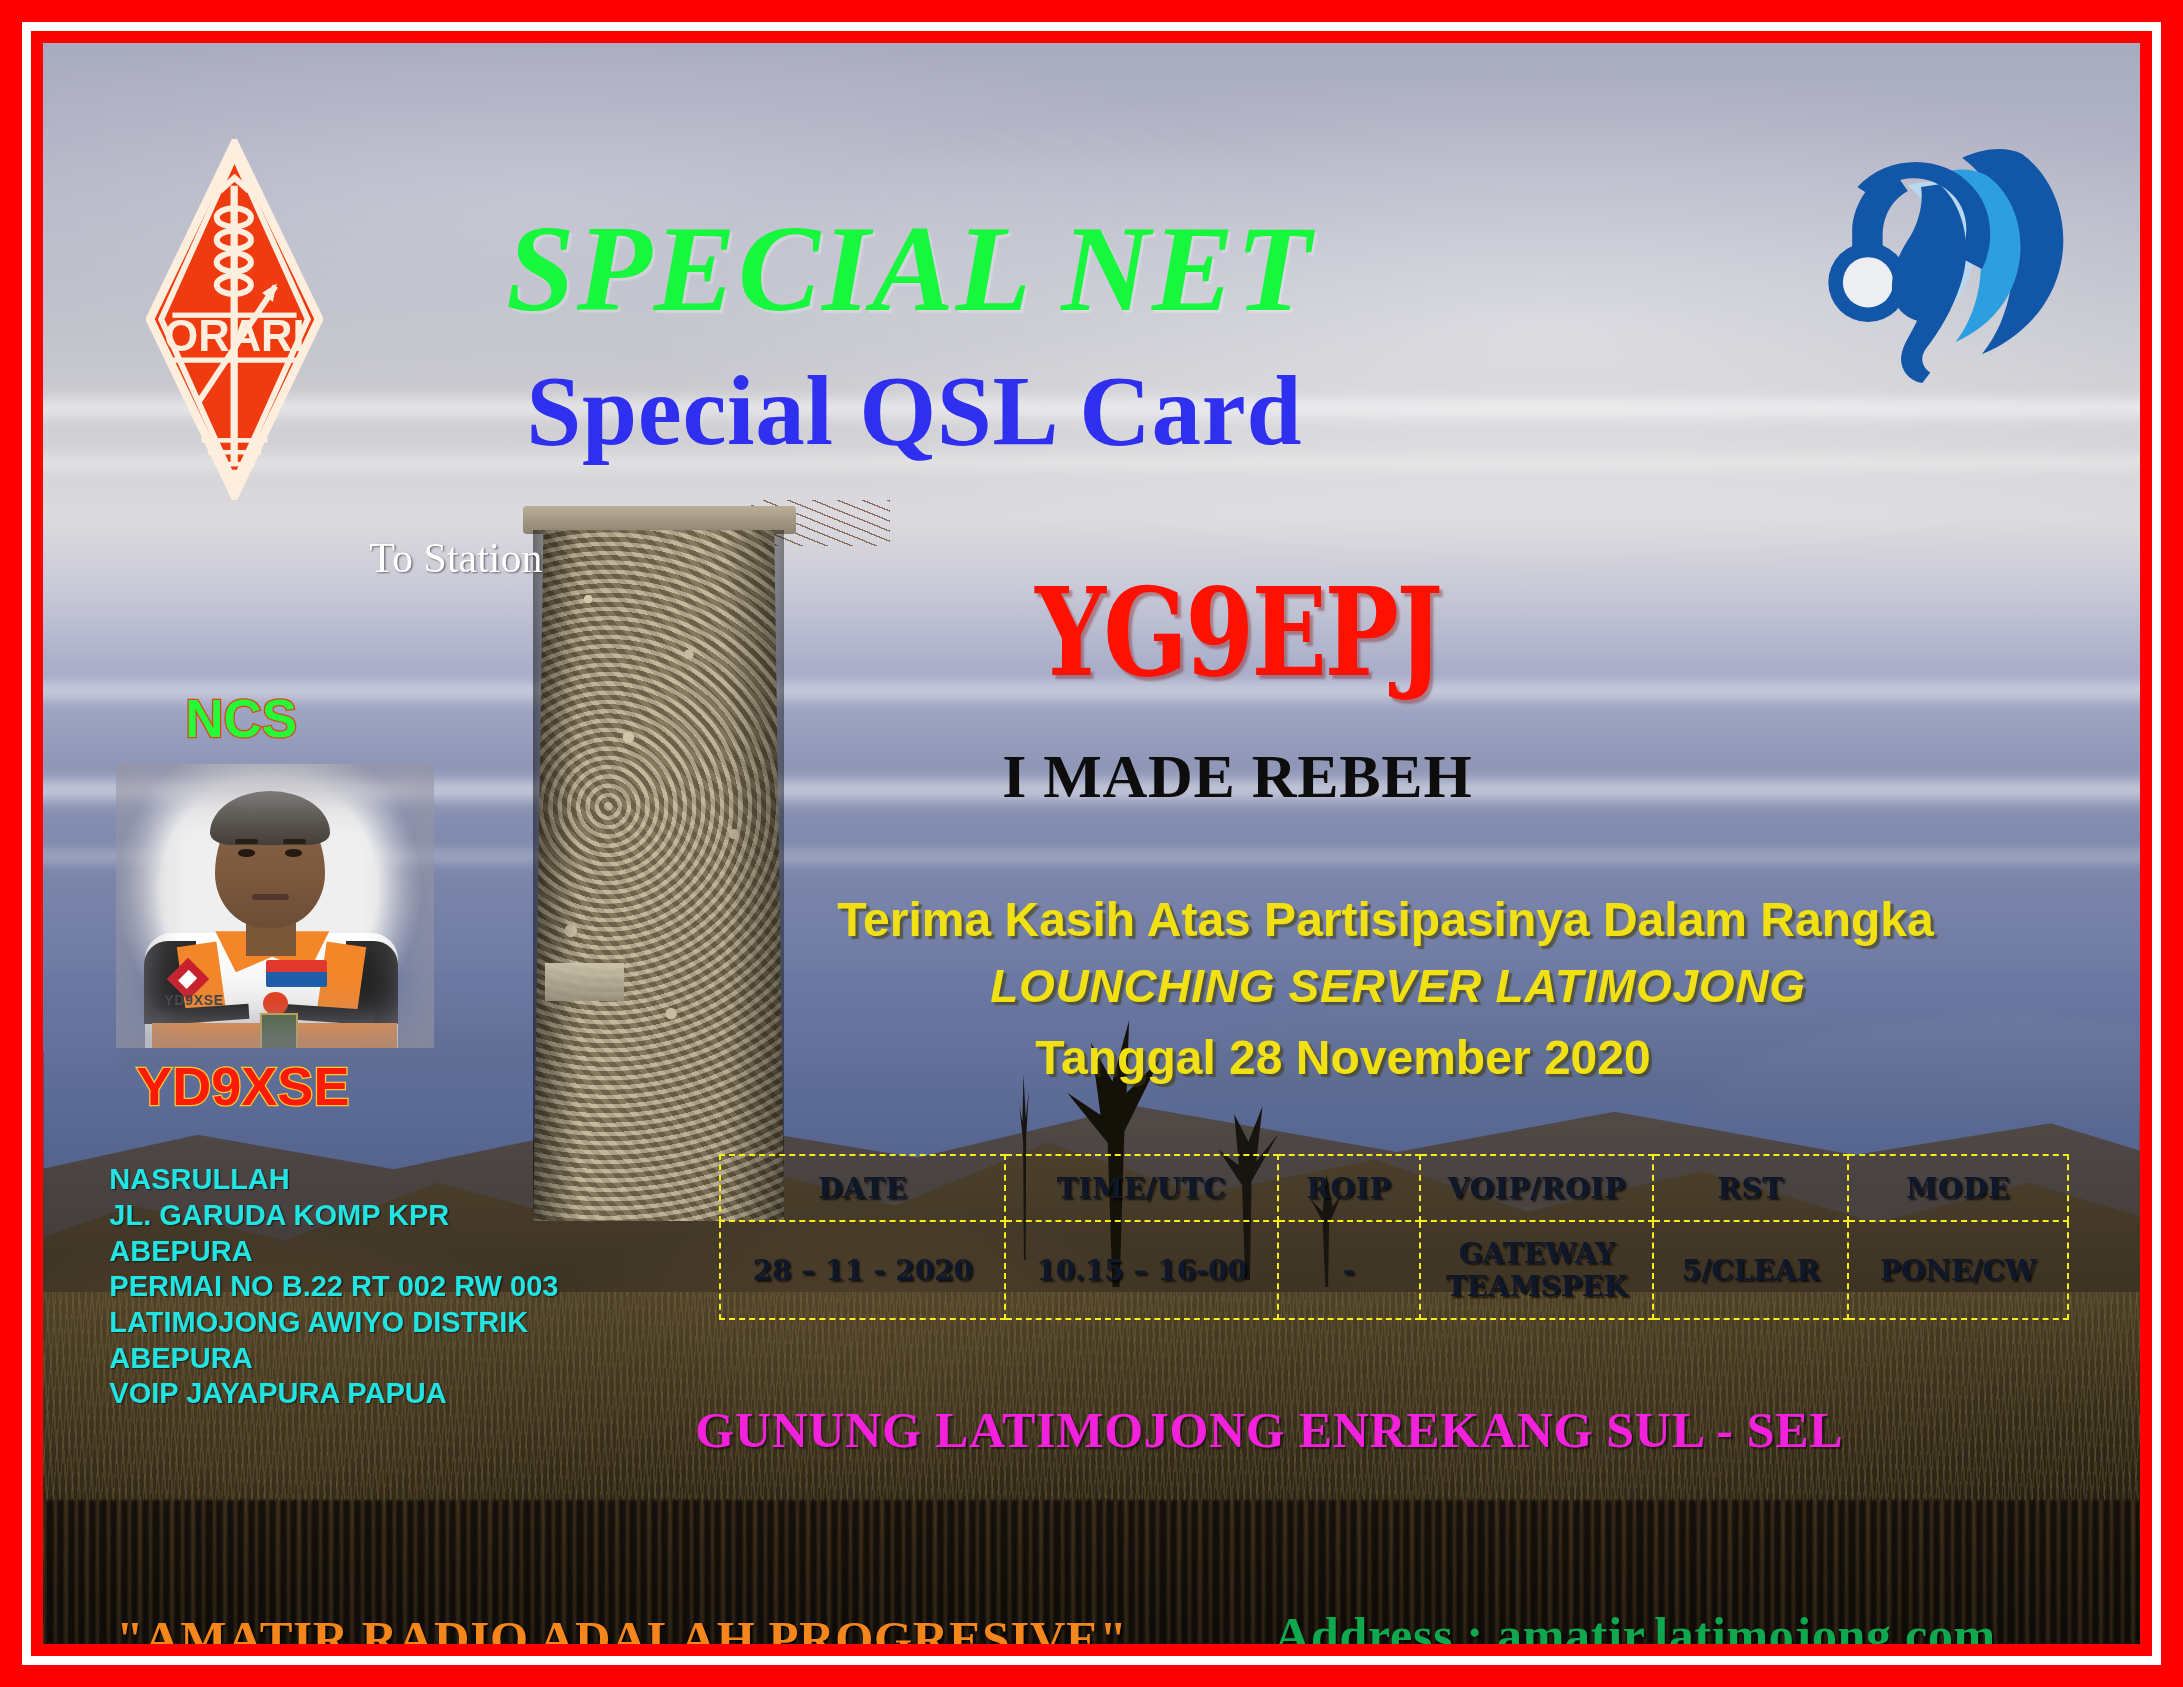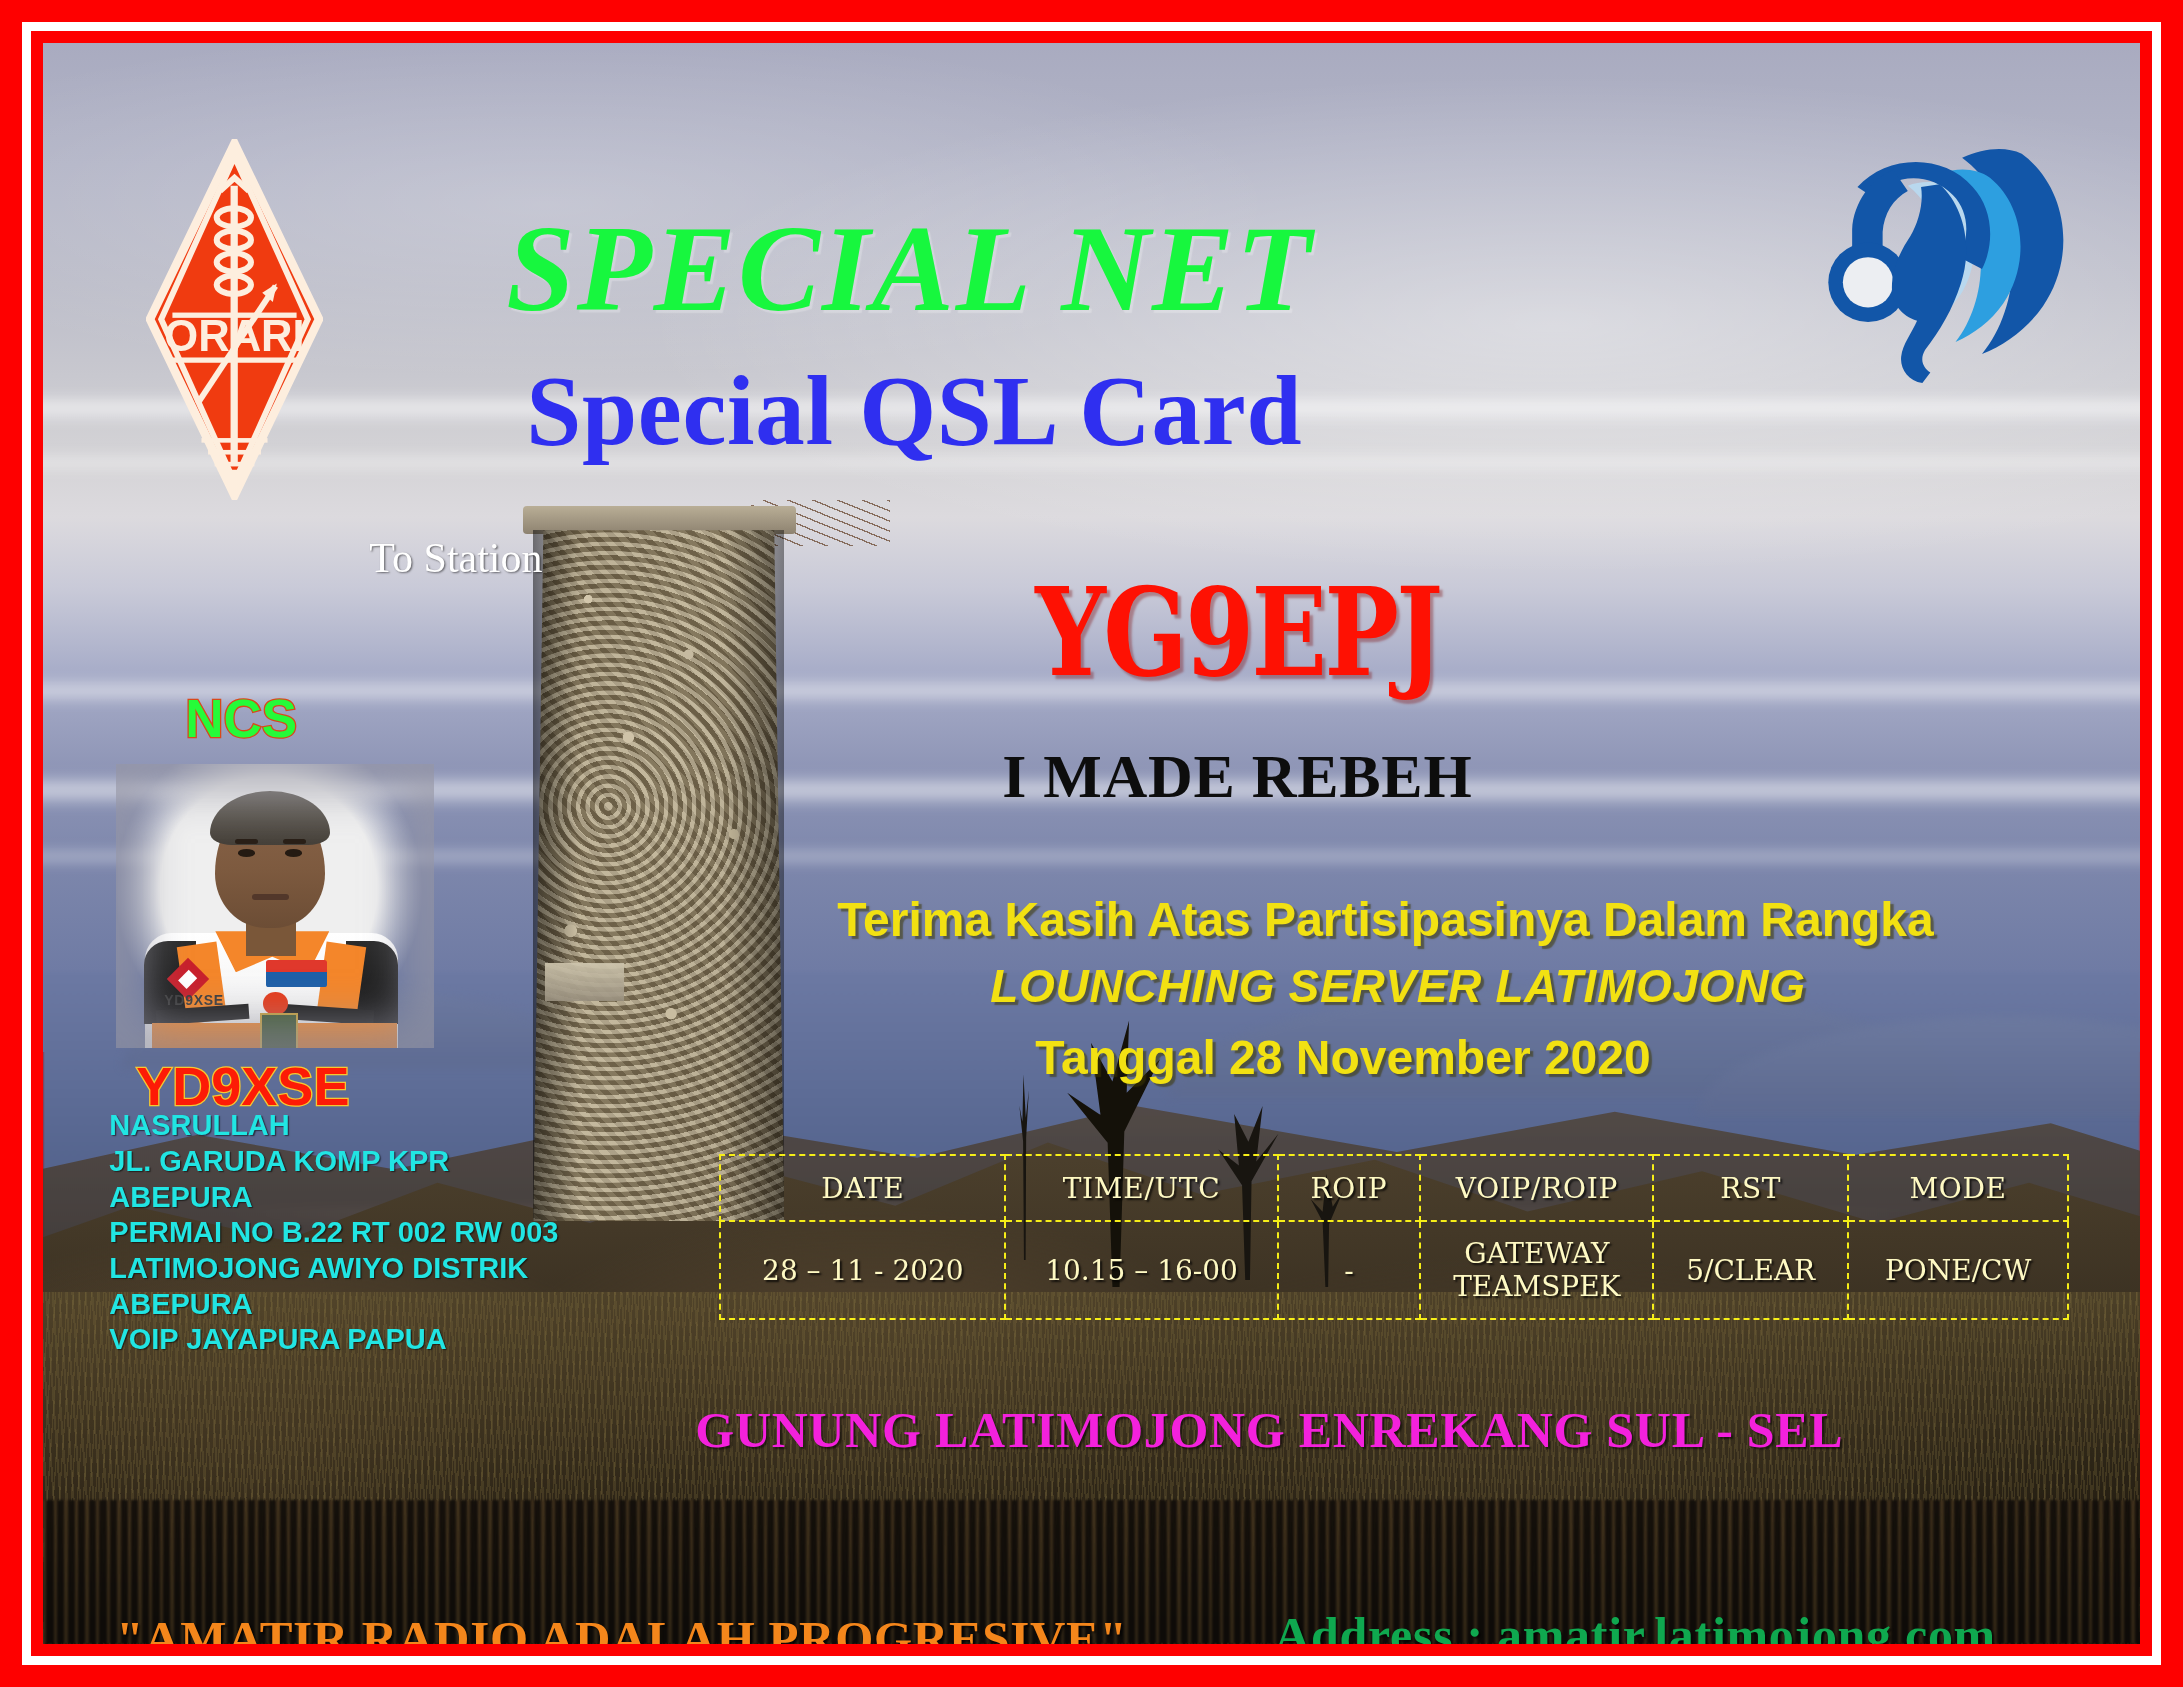--- a/index.html
+++ b/index.html
@@ -356,40 +356,40 @@
     font-family: "Liberation Sans", sans-serif;
     font-size: 14px; font-weight: 700; color:#3b3b3b; letter-spacing: 0.7px;
   }
   .portrait-vignette {
     position:absolute; inset:0;
     box-shadow: inset 0 0 42px 29px rgba(150,150,165,.65);
   }
 
   
   .address {
-    position: absolute; left: 66px; top: 1065px;
+    position: absolute; left: 66px; top: 1119px;
     font-family: "Liberation Sans", sans-serif;
     font-size: 29px; font-weight: 700;
     color: #21e5e3;
     line-height: 1.23;
     text-shadow: 1.3px 1.3px 1.3px rgba(0,0,0,.55);
   }
   .address div { white-space: nowrap; }
 
   
   .logtable {
     position: absolute; left: 676px; top: 1111px; width: 1350px;
     border-collapse: collapse;
     table-layout: fixed;
   }
   .logtable td, .logtable th {
     border: 2.6px dashed #f6ee18;
-    color: #fef9c3;
+    color: #0f172a;
     font-family: "DejaVu Serif", serif;
-    font-weight: 400;
+    font-weight: 700;
     text-align: center;
     vertical-align: middle;
     text-shadow: 2px 2px 2px rgba(0,0,0,.75);
     padding: 4px 2.6px;
   }
   .logtable th { font-size: 28px; height: 66px; letter-spacing: 0.7px; }
   .logtable td { font-size: 28px; height: 98px; letter-spacing: 0px; }
   .col-date { width: 22%; } .col-time { width: 21%; } .col-freq { width: 11%; }
   .col-voip { width: 18%; } .col-rst { width: 15%; } .col-mode { width: 17%; }
 

